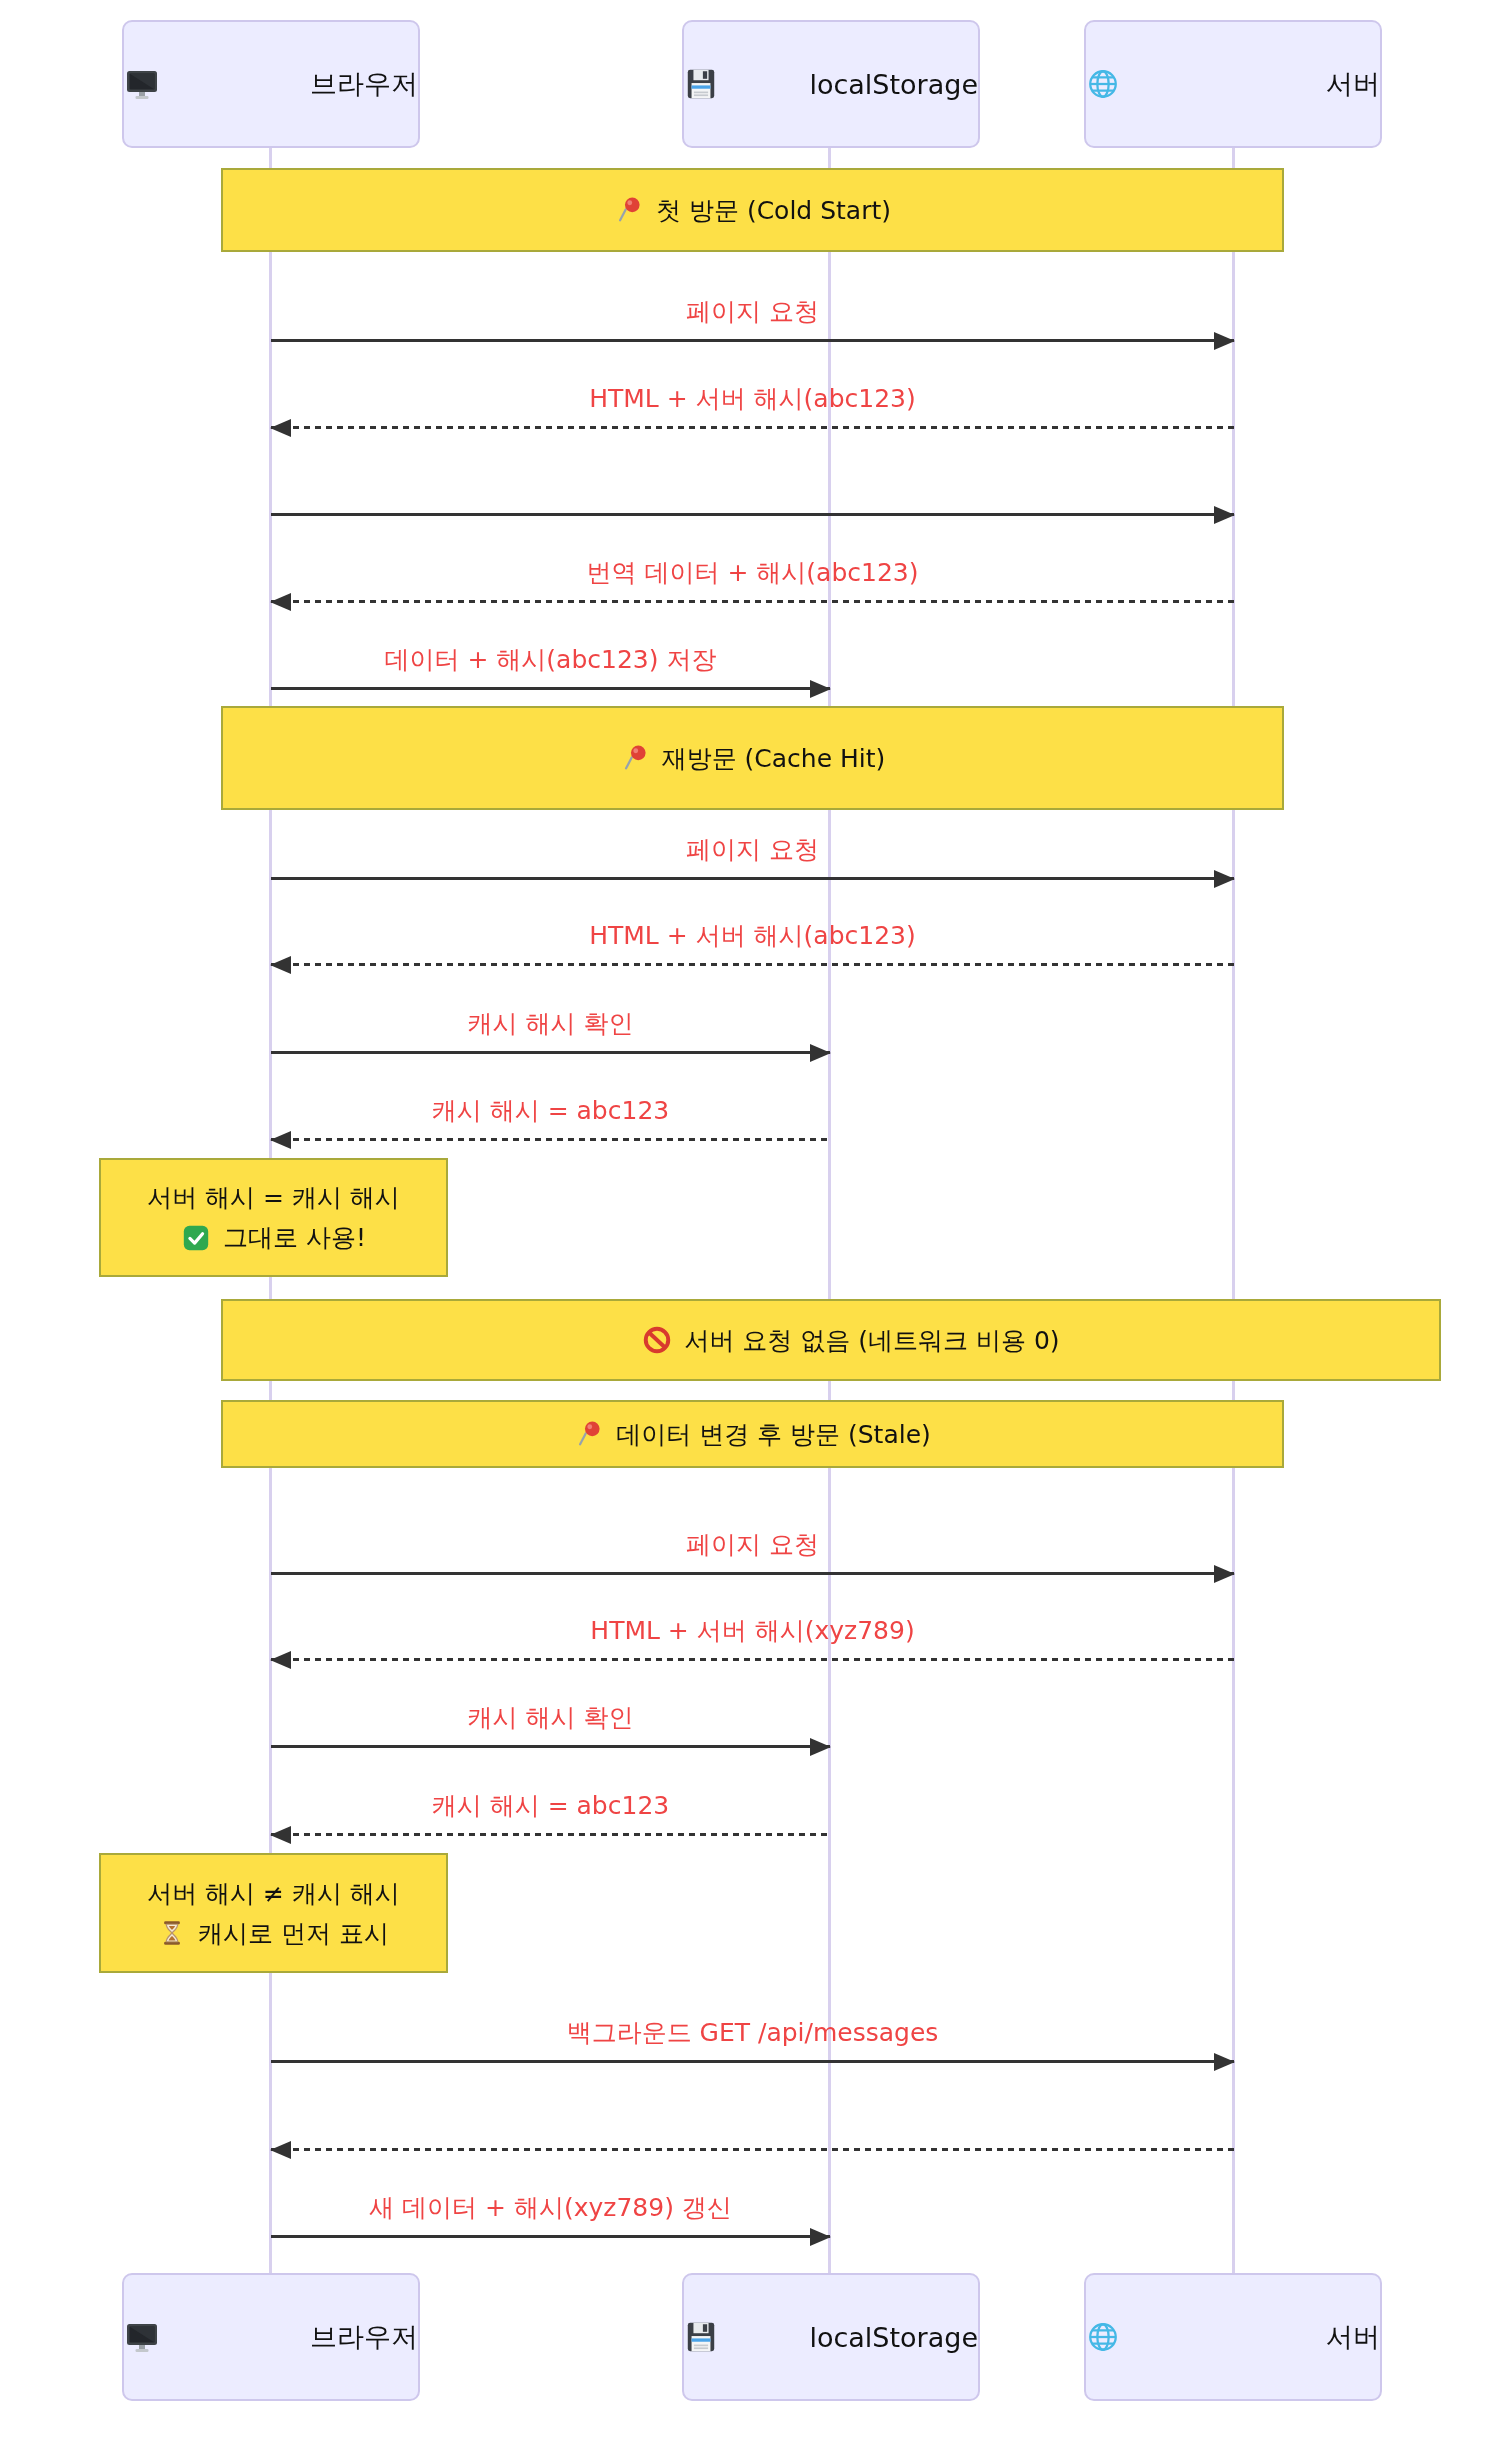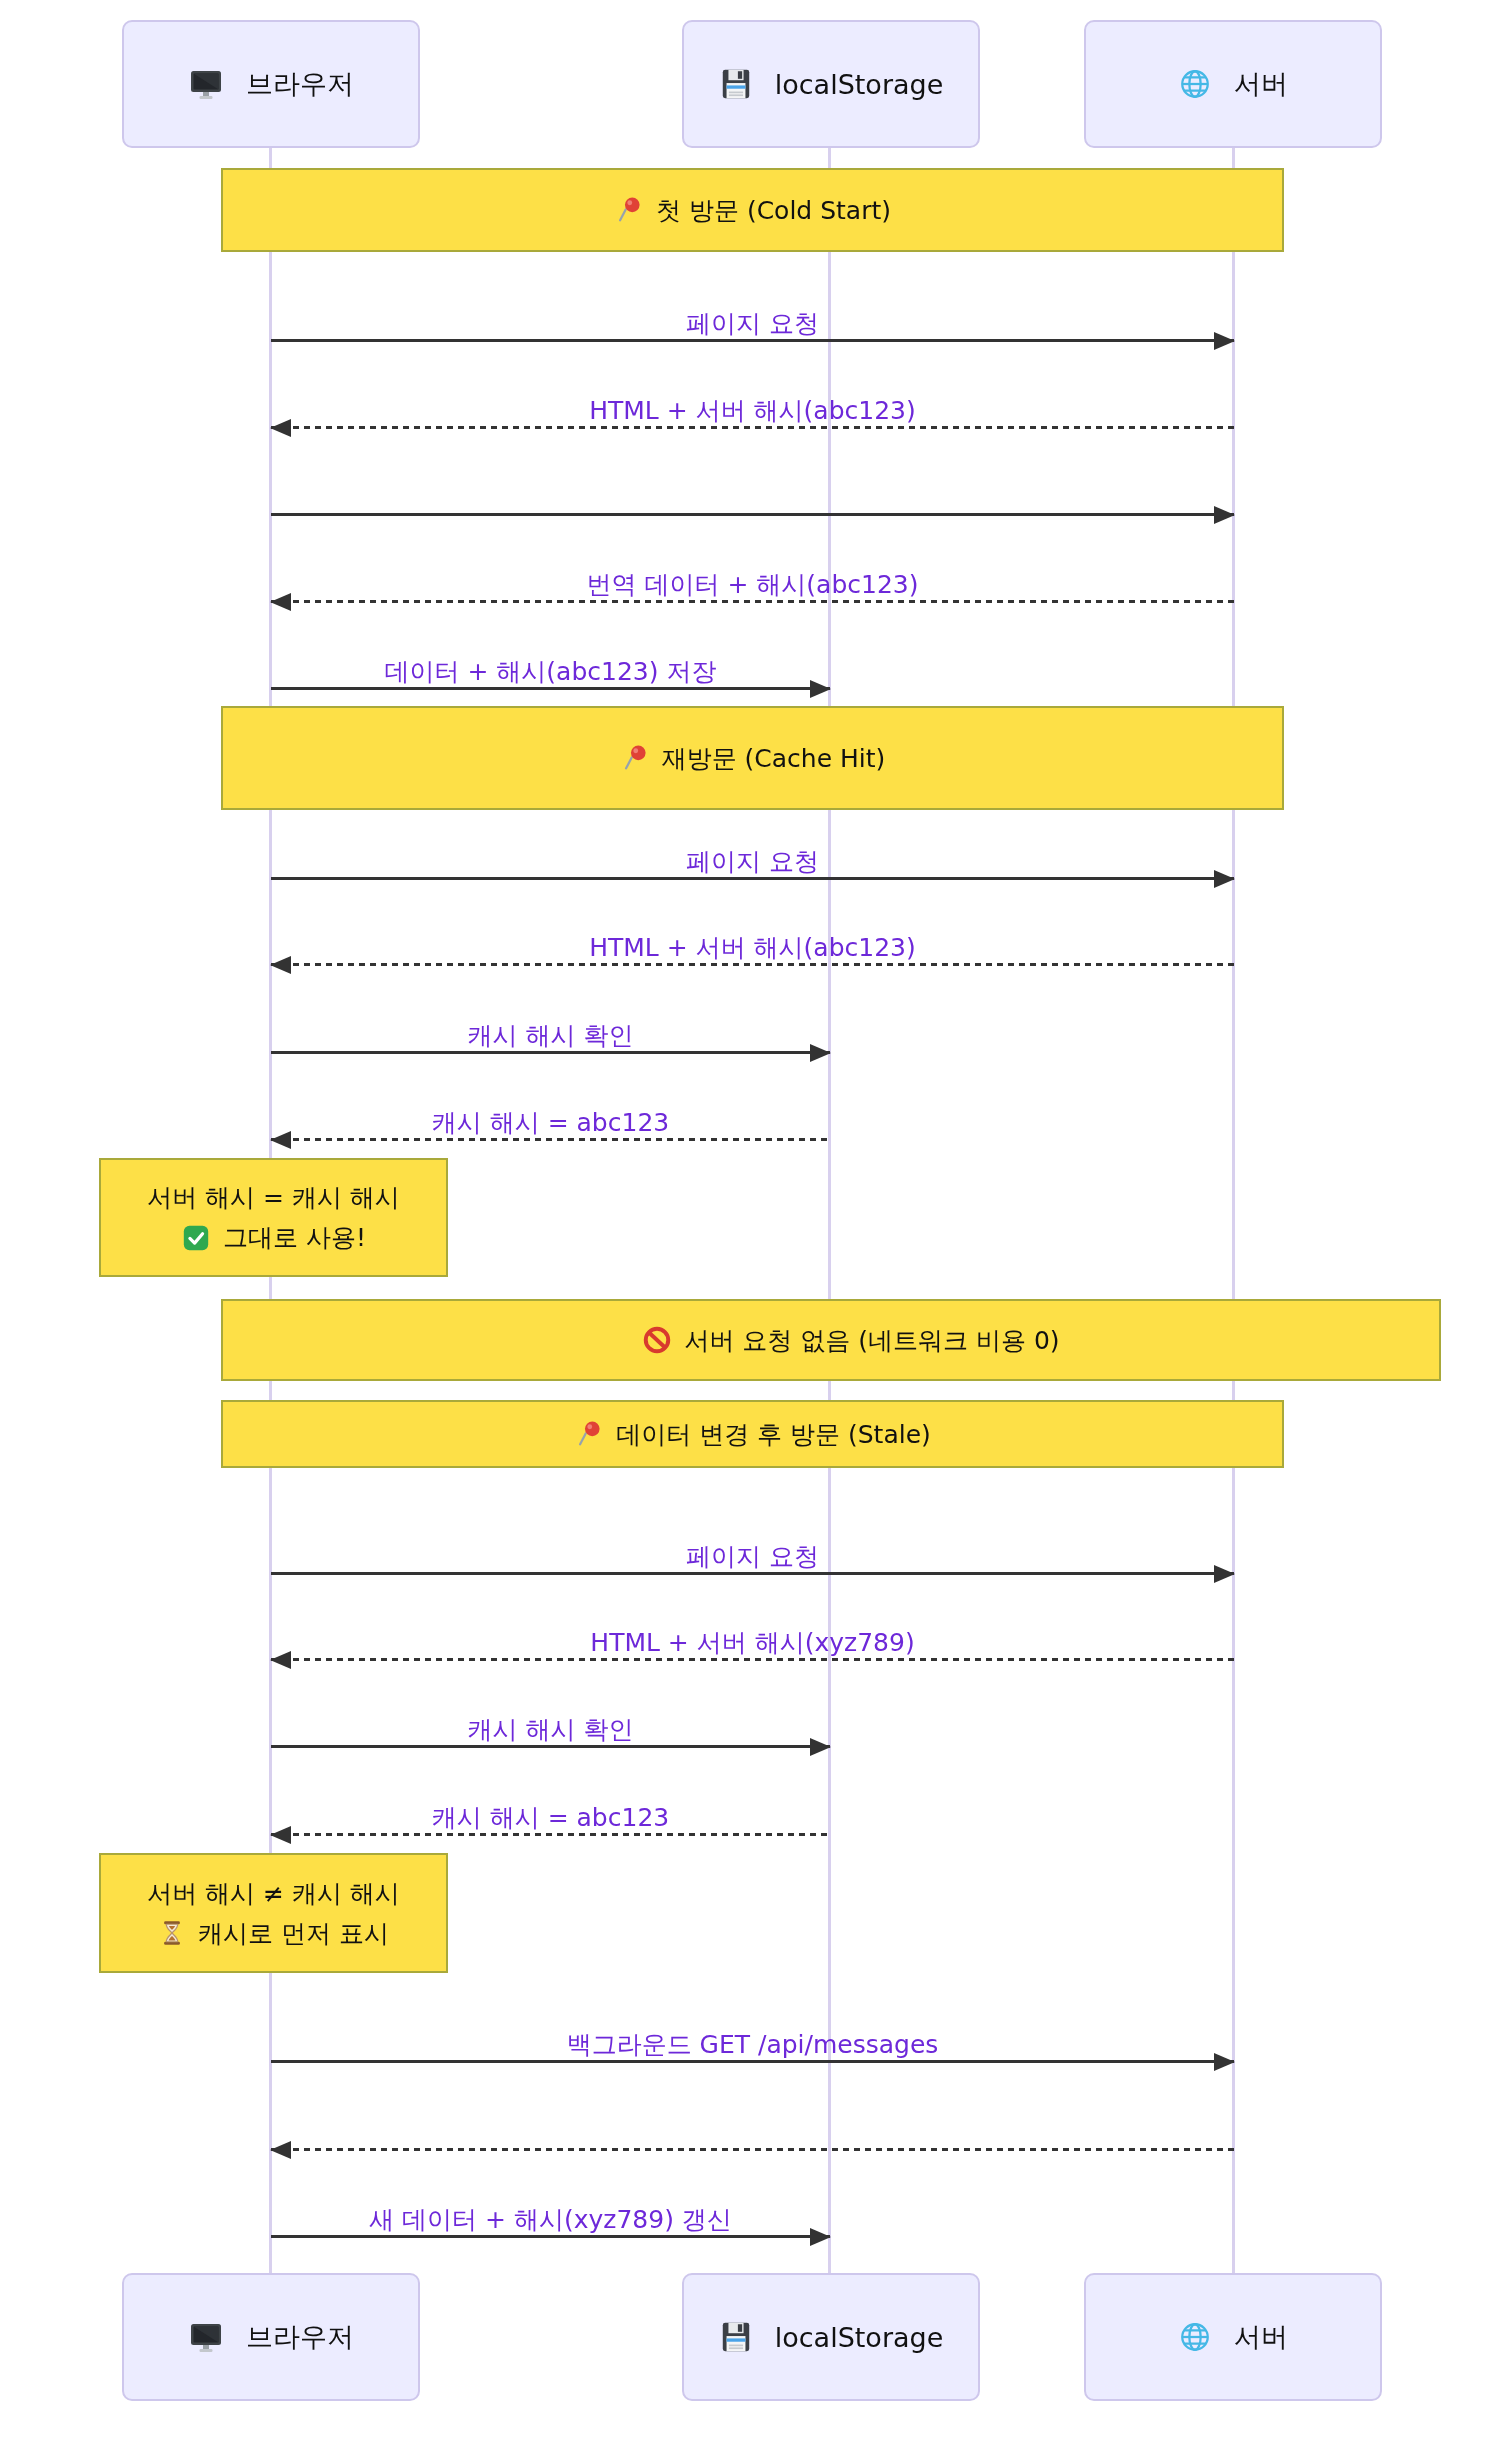--- a/index.html
+++ b/index.html
@@ -6,36 +6,36 @@
   .canvas{
     position:relative;width:1486px;height:2450px;background:#ffffff;overflow:hidden;
     font-family:"DejaVu Sans","Liberation Sans",sans-serif;color:#1a1a1a;
   }
   
   .lifeline{position:absolute;top:148px;height:2125px;width:3px;background:#d8d0ee;}
   
   .actor{
     position:absolute;width:298px;height:128px;box-sizing:border-box;
     background:#ececff;border:2px solid #cec7ec;border-radius:10px;
-    display:flex;align-items:center;justify-content:center;gap:22px;
+    display:flex;align-items:center;justify-content:space-between;gap:22px;
     font-size:27px;color:#111;
   }
   .actor .aicon{display:flex;align-items:center;}
   
   .note{
     position:absolute;box-sizing:border-box;background:#fde047;border:2px solid #a9a93a;
     display:flex;flex-direction:column;align-items:center;justify-content:center;gap:7px;
     font-size:25px;color:#111;
   }
   .note .nline{display:flex;align-items:center;justify-content:center;gap:12px;white-space:nowrap;}
   
   .msg{position:absolute;height:44px;}
   .msg .lbl{
-    position:absolute;left:0;right:0;bottom:2px;text-align:center;
-    font-size:25px;color:#6d28d9;white-space:nowrap;
+    position:absolute;left:0;right:0;bottom:14px;text-align:center;
+    font-size:25px;color:#ef4444;white-space:nowrap;
   }
   .msg .ln{position:absolute;left:0;right:0;bottom:0;height:3px;background:#333;}
   .msg.dotted .ln{background:repeating-linear-gradient(90deg,#333 0 6px,transparent 6px 11px);}
   .msg .head{position:absolute;bottom:-8px;width:0;height:0;border-top:9px solid transparent;border-bottom:9px solid transparent;}
   .msg .head.r{right:-1px;border-left:21px solid #333;}
   .msg .head.l{left:-1px;border-right:21px solid #333;}
   svg{display:block;}
 </style>
 </head>
 <body>

